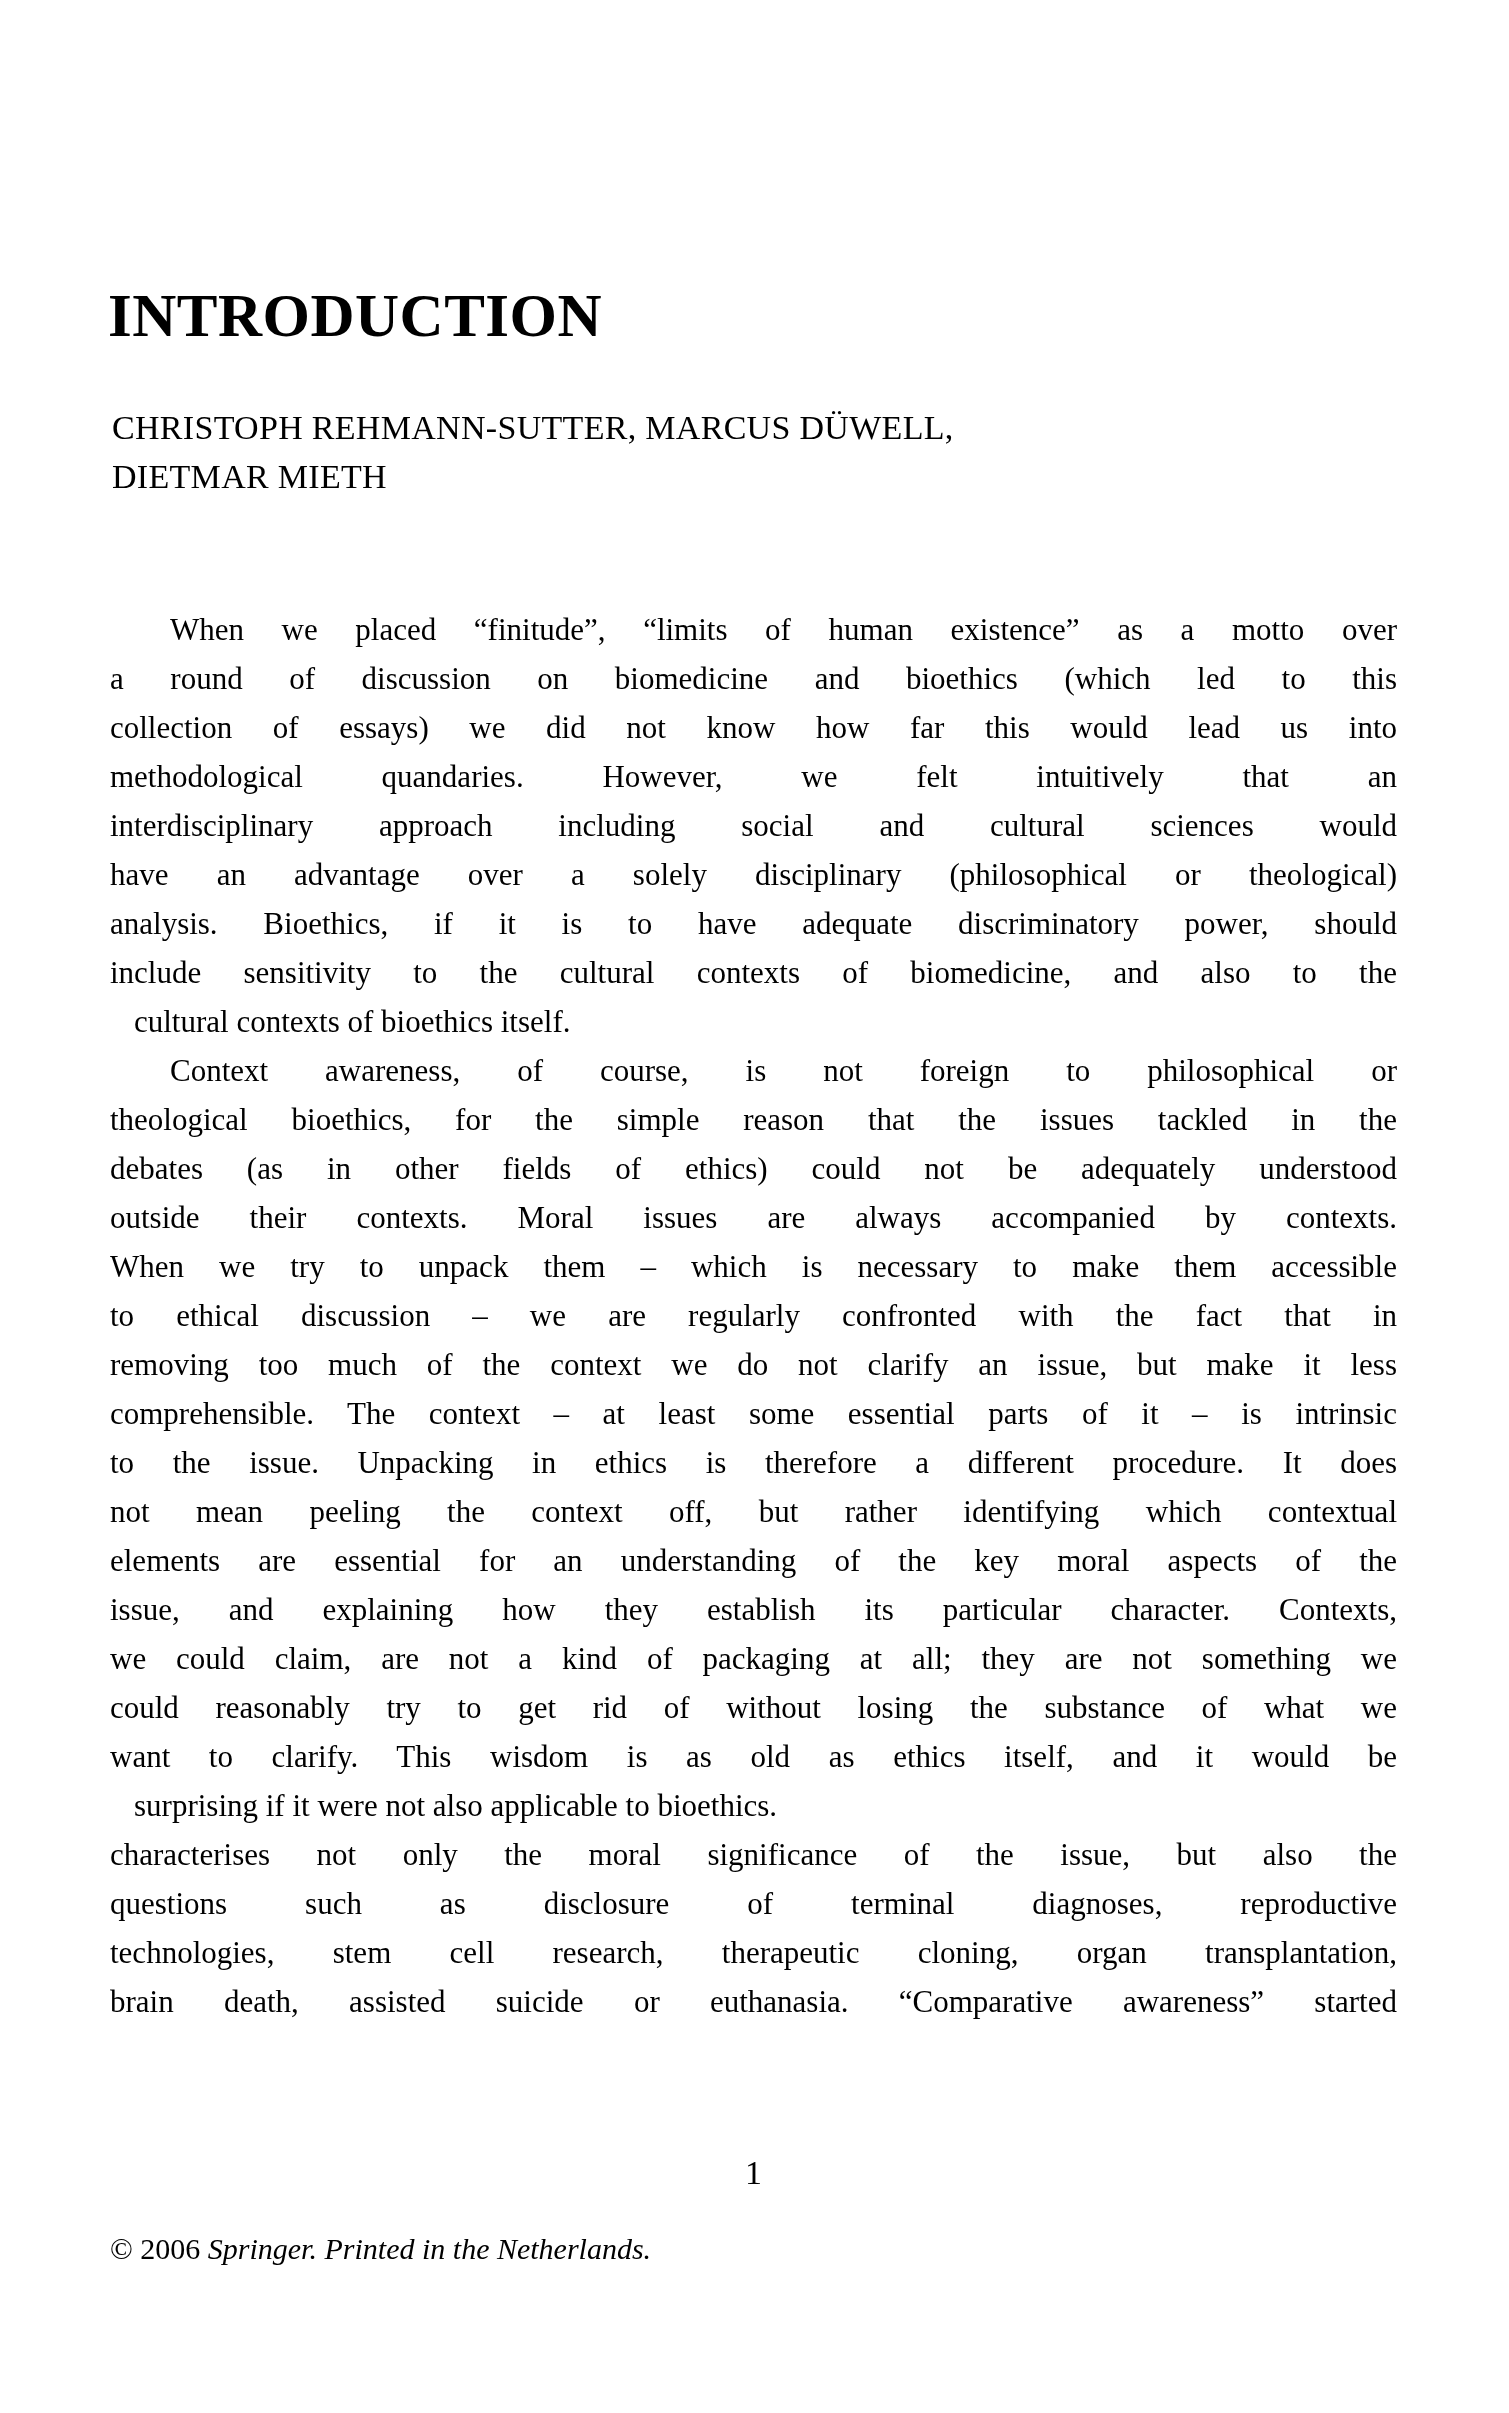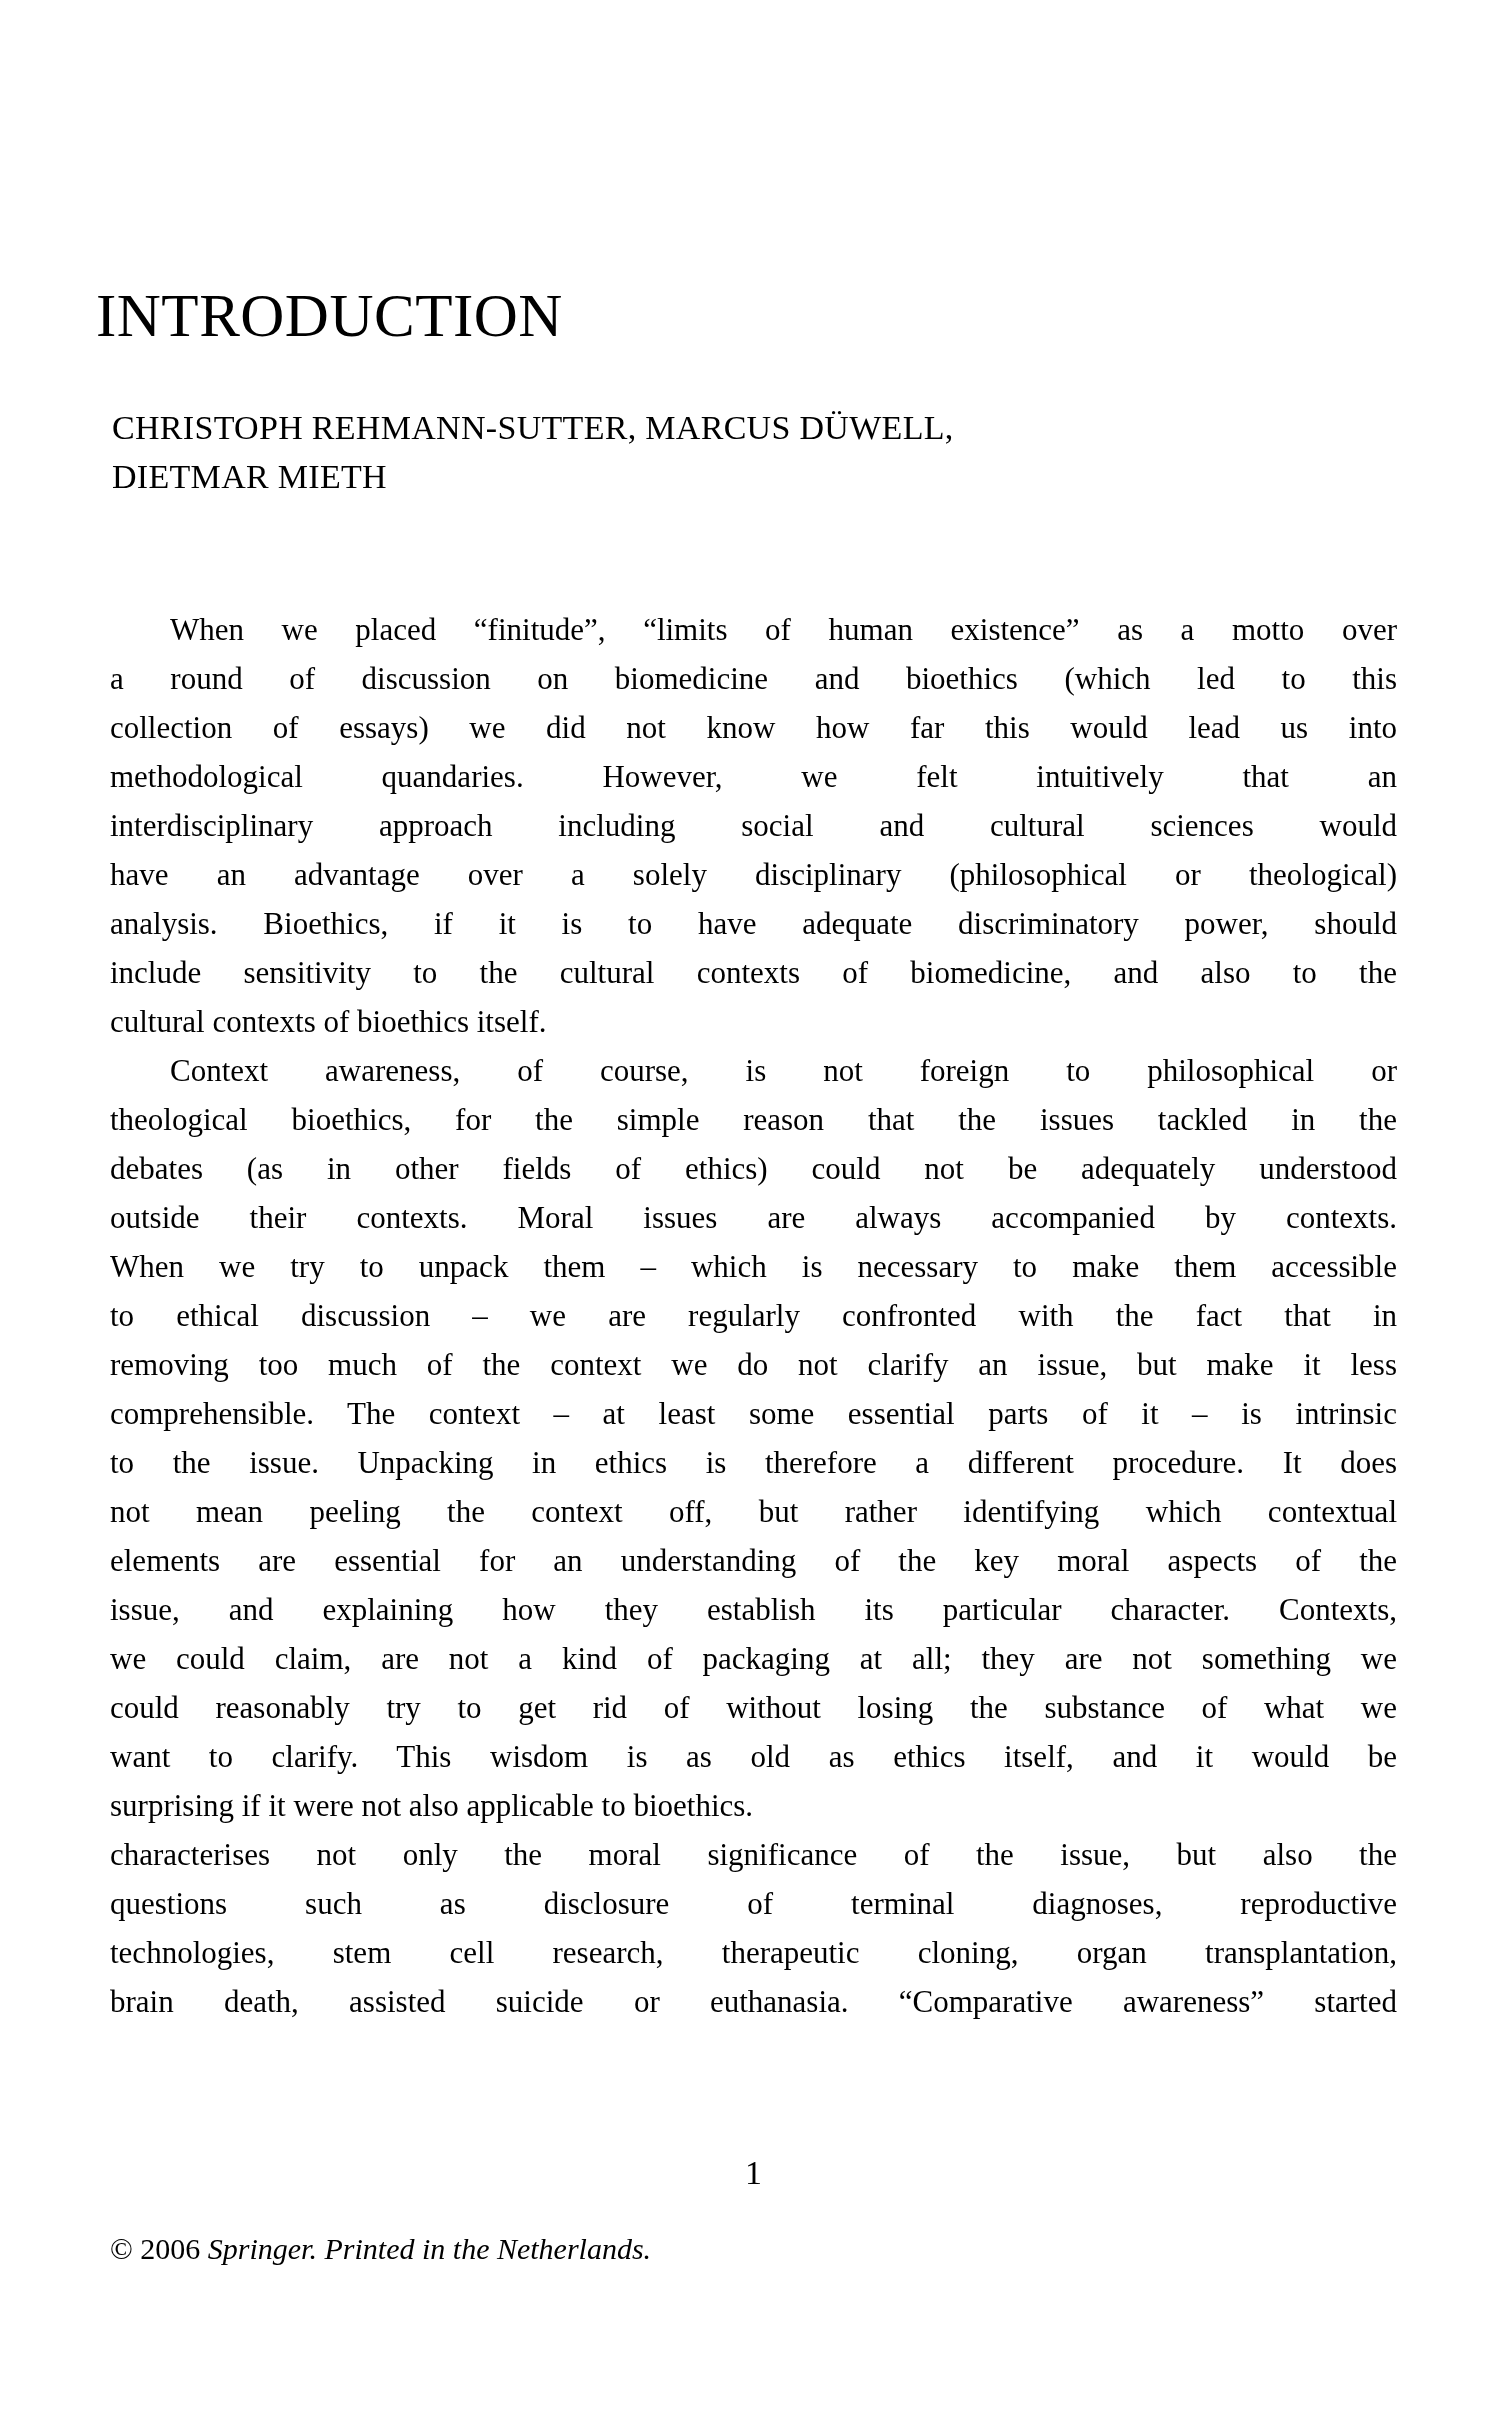--- a/index.html
+++ b/index.html
@@ -11,25 +11,25 @@
     position: relative;
     width: 1509px;
     height: 2413px;
     background: #ffffff;
     color: #000000;
     font-family: "Liberation Serif", serif;
     overflow: hidden;
   }
   .chapter-title {
     position: absolute;
-    left: 96px;
+    left: 108px;
     top: 244px;
     font-size: 61px;
     line-height: 61px;
-    font-weight: normal;
+    font-weight: bold;
     letter-spacing: 0.5px;
     white-space: nowrap;
   }
   .authors {
     position: absolute;
     left: 112px;
     top: 403px;
     font-size: 34px;
     line-height: 49px;
     letter-spacing: 0.3px;
@@ -44,20 +44,21 @@
   }
   .body-text .line {
     text-align: justify;
     text-align-last: justify;
   }
   .body-text .line.first {
     text-indent: 60px;
   }
   .body-text .line.para-end {
     text-align-last: left;
+    margin-left: 24px;
   }
   .page-number {
     position: absolute;
     left: 110px;
     top: 2152px;
     width: 1287px;
     text-align: center;
     font-size: 34px;
     line-height: 42px;
   }

